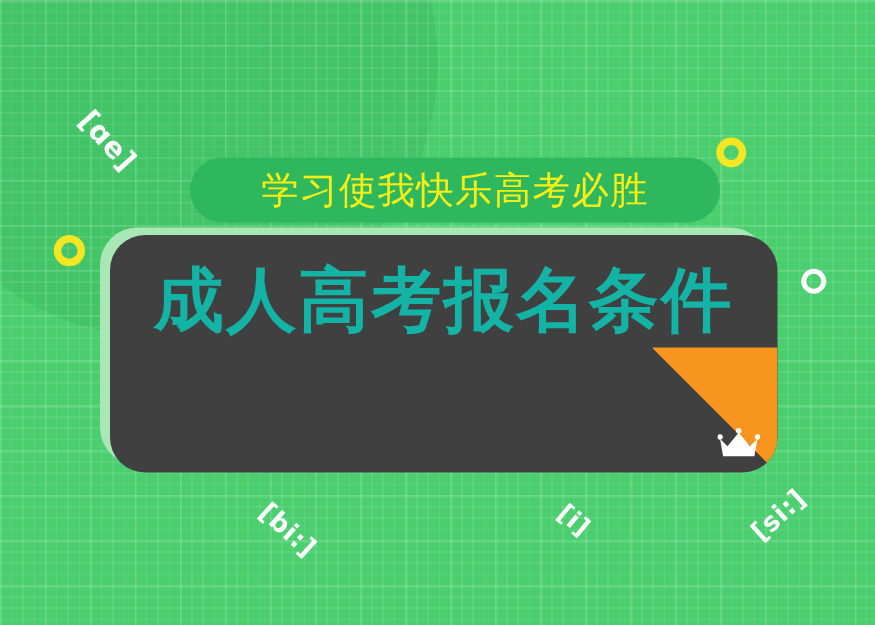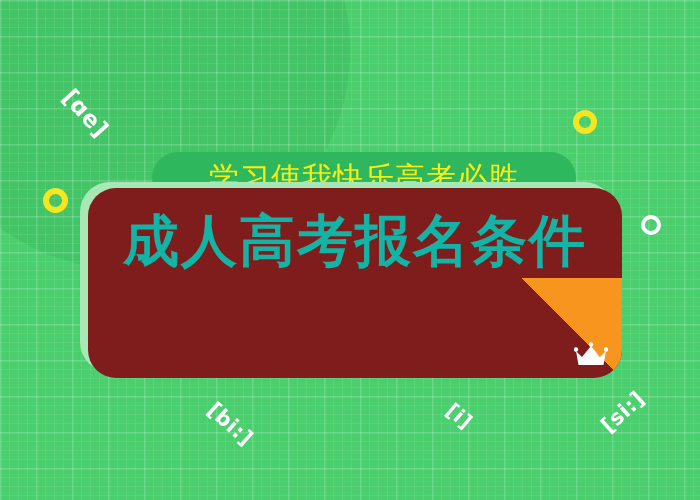--- a/index.html
+++ b/index.html
@@ -104,21 +104,20 @@
     position: absolute;
     left: 152px;
     top: 126px;
     width: 424px;
     height: 52px;
     background: #2fb75d;
     border-radius: 26px;
     display: flex;
     align-items: center;
     justify-content: center;
-    margin-top: 26px;
   }
   .banner-text {
     color: #f7ee16;
     font-size: 30px;
     font-weight: 500;
     letter-spacing: 1px;
     font-family: "DejaVu Sans", sans-serif;
   }
 
   
@@ -130,21 +129,21 @@
     height: 190px;
     background: #a9e7b6;
     border-radius: 30px;
   }
   .card {
     position: absolute;
     left: 88px;
     top: 188px;
     width: 534px;
     height: 190px;
-    background: #7f1d1d;
+    background: #404040;
     border-radius: 28px;
     overflow: hidden;
   }
   .card-title {
     position: absolute;
     left: 0;
     right: 0;
     top: 22px;
     text-align: center;
     color: #13b3a6;

